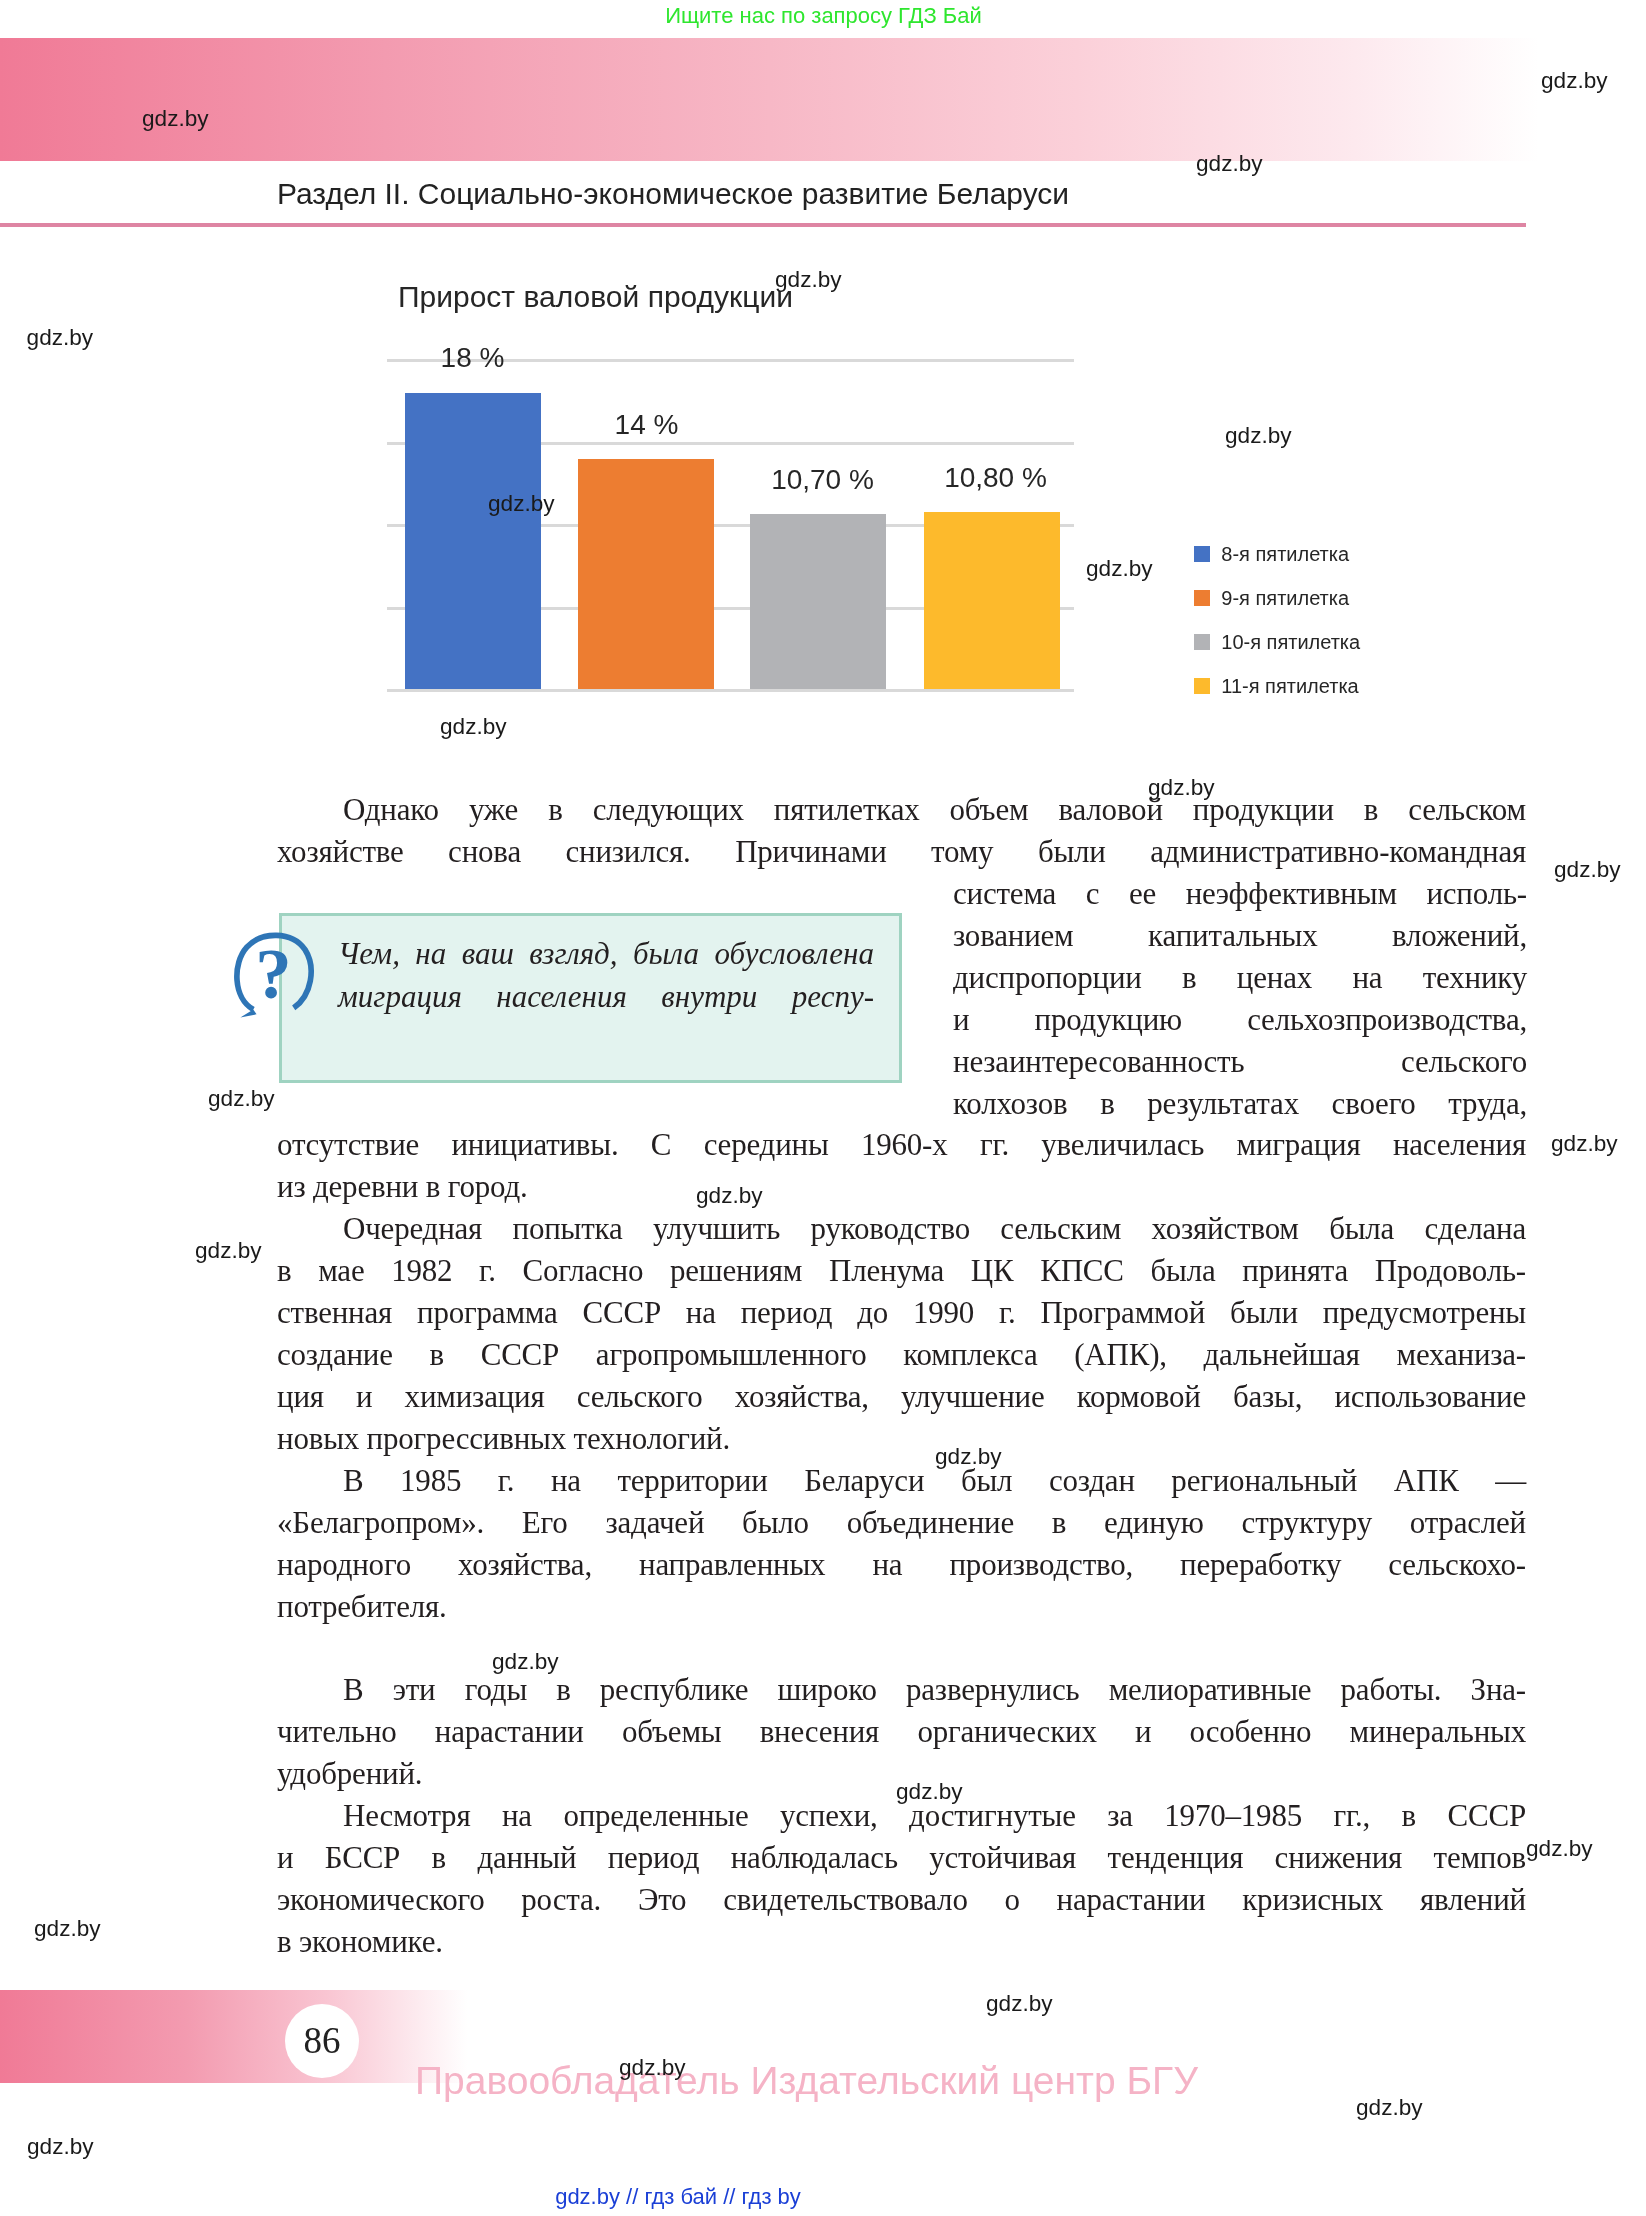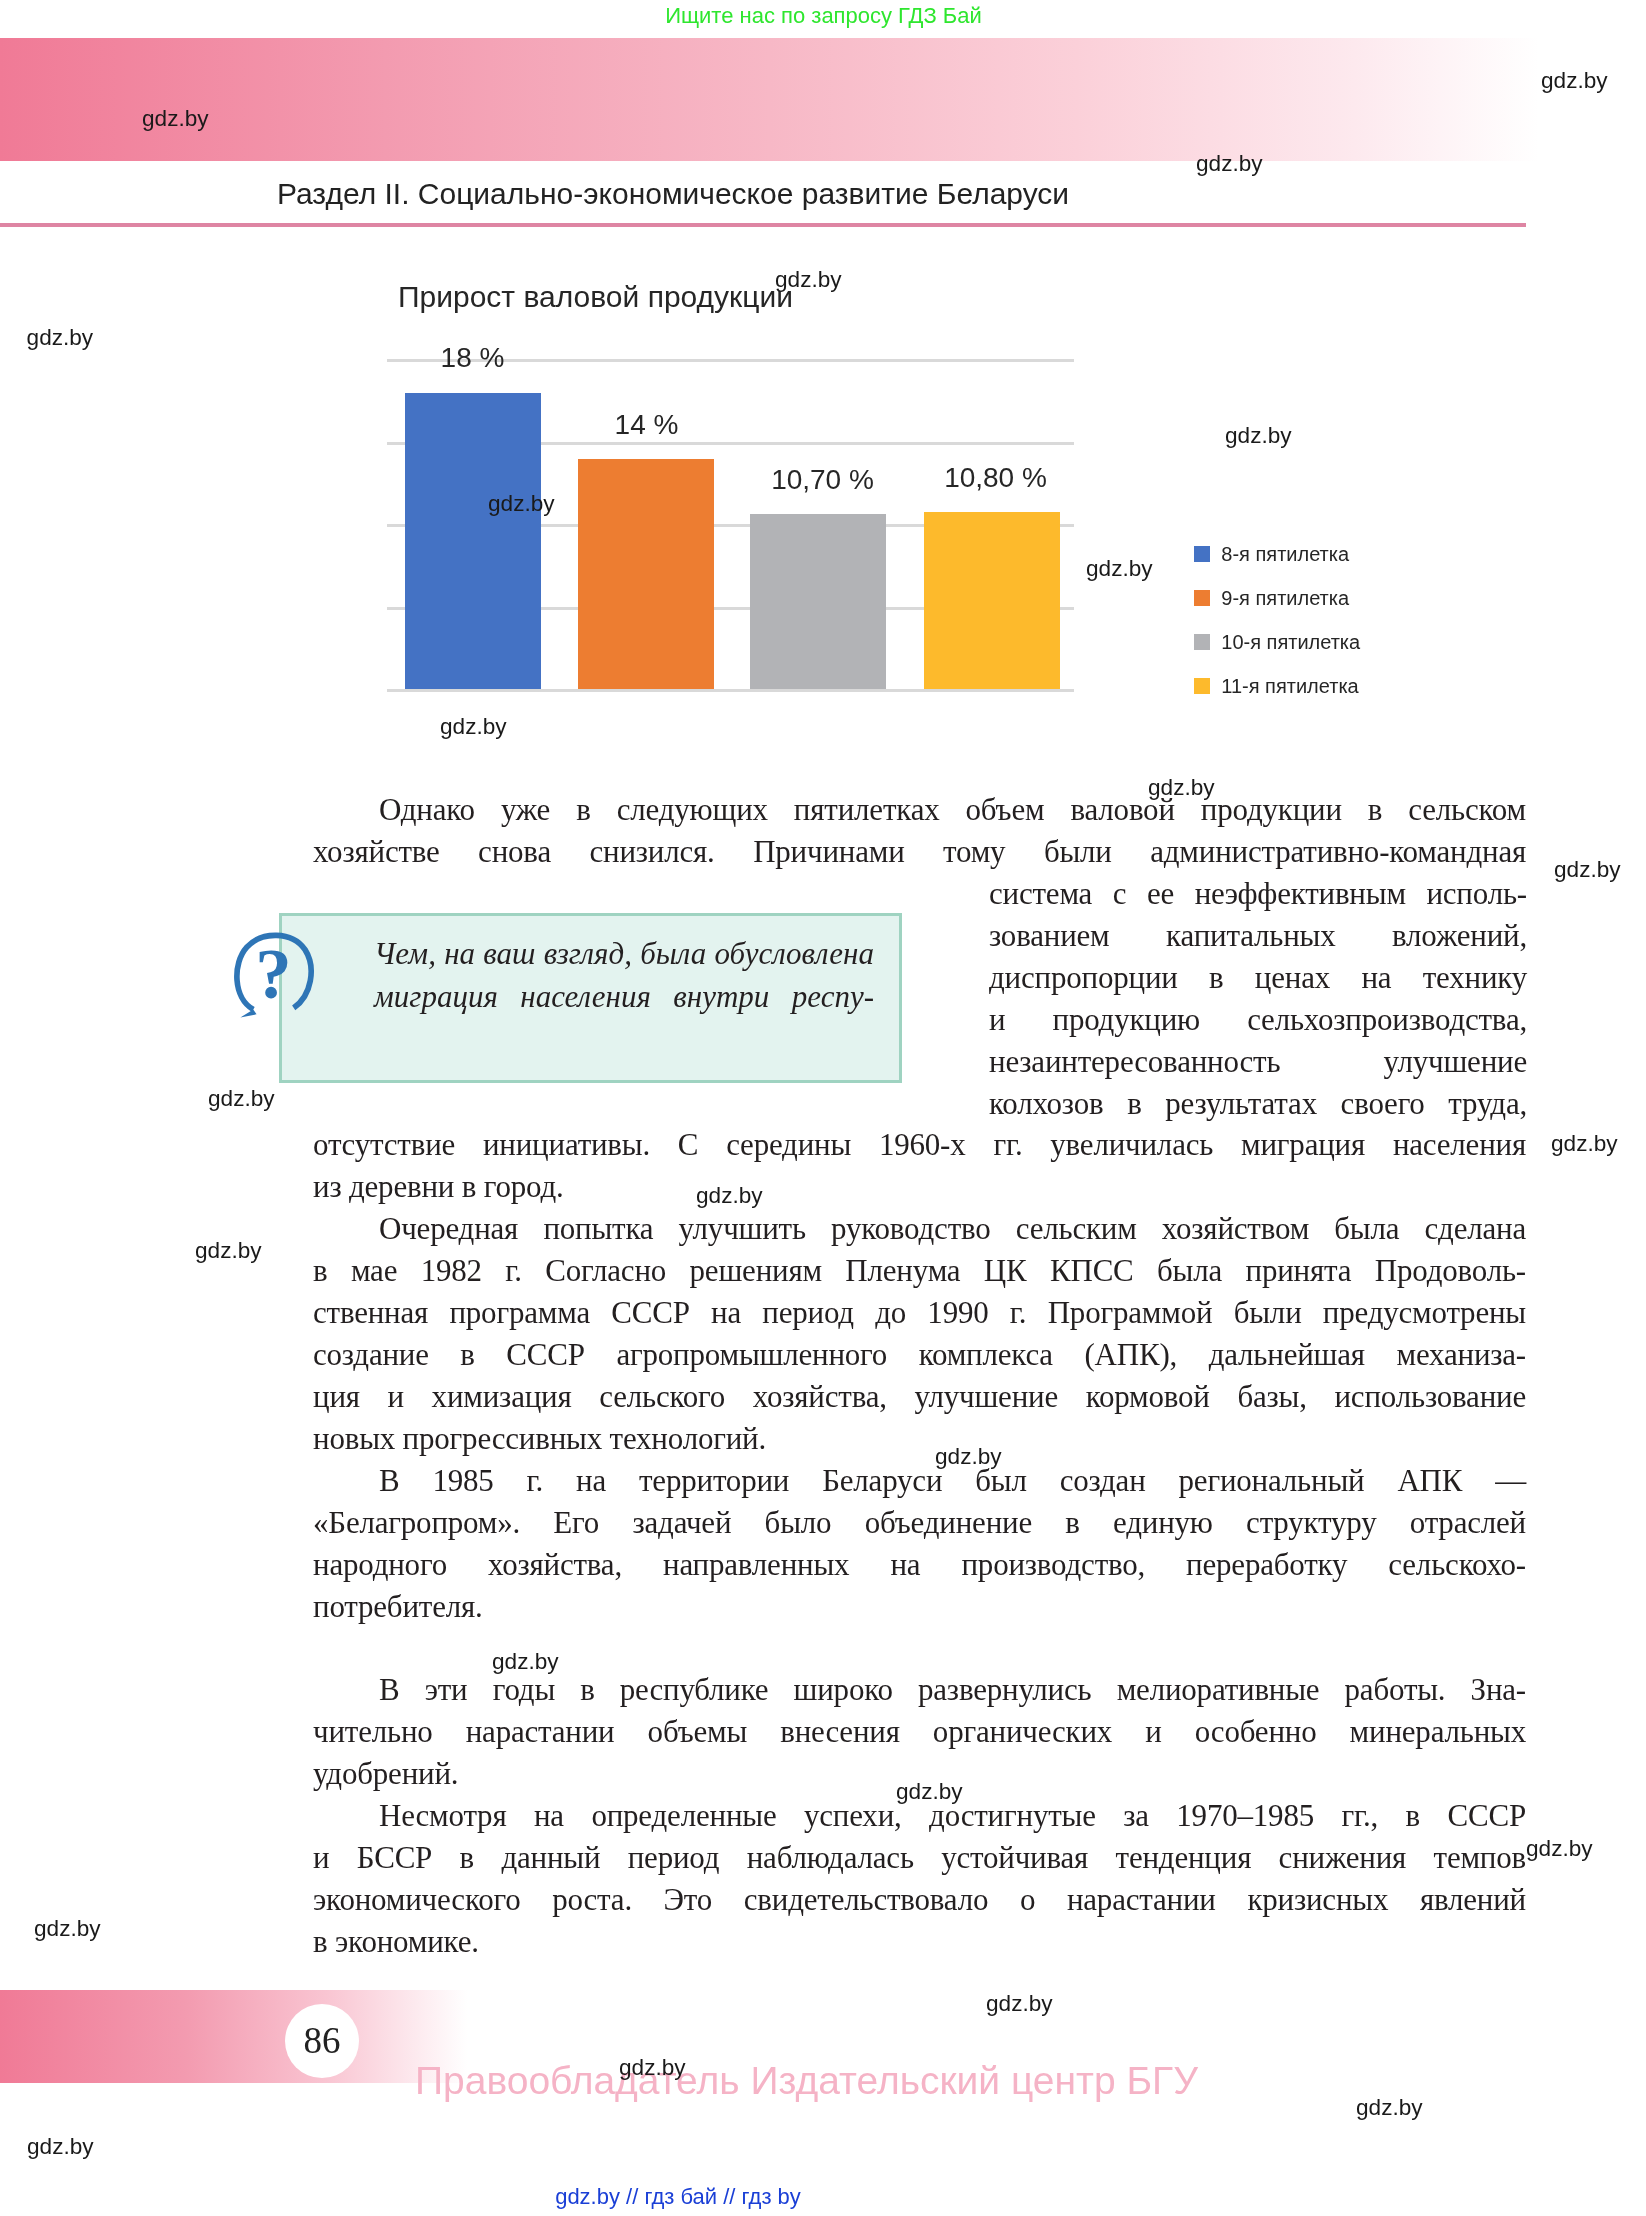--- a/index.html
+++ b/index.html
@@ -11,21 +11,21 @@
   .section{left:277px;top:177px;font-family:"Liberation Sans",sans-serif;font-size:30px;color:#222;white-space:nowrap;}
   .rule{left:0;top:223px;width:1526px;height:4px;background:#de85a3;}
   .chart-title{left:398px;top:280px;font-family:"Liberation Sans",sans-serif;font-size:30px;color:#262626;white-space:nowrap;}
   .grid{left:387px;width:687px;height:3.2px;background:#d9d9d9;}
   .bar{width:136px;}
   .dlabel{font-family:"Liberation Sans",sans-serif;font-size:28px;color:#262626;text-align:center;width:193px;white-space:nowrap;}
   .legend{left:1194px;top:532px;font-family:"Liberation Sans",sans-serif;font-size:20px;color:#262626;}
   .legend-item{display:flex;align-items:center;height:44px;}
   .swatch{width:16px;height:16px;margin-right:11.3px;}
   .body-text{left:277px;width:1249px;font-size:31px;line-height:42px;text-align:justify;letter-spacing:-0.2px;}
-  .line{display:block;text-align:justify;text-align-last:justify;margin-left:36px;}
+  .line{display:block;text-align:justify;text-align-last:justify;}
   .line.last{text-align-last:left;}
   .qbox{left:279px;top:913px;width:623px;height:170px;box-sizing:border-box;border:3.2px solid #9fd3c1;background:#e3f3ef;}
   .qtext{left:338px;top:932px;width:536px;font-size:31px;line-height:43px;font-style:italic;color:#231f20;}
   .qicon{left:229px;top:927px;width:89px;height:97px;}
   .footer-band{left:0;top:1990px;width:467px;height:93px;background:linear-gradient(90deg,#f07a96 0%,#f39bb0 40%,#f9c5d2 70%,#ffffff 100%);}
   .page-num{left:285px;top:2004px;width:74px;height:74px;border-radius:50%;background:#fff;text-align:center;line-height:74px;font-size:37px;color:#222;}
   .rights{left:415px;top:2059px;font-family:"Liberation Sans",sans-serif;font-size:39px;color:#f5b3c6;white-space:nowrap;}
   .bottom-links{left:0;width:1356px;top:2184px;text-align:center;font-family:"Liberation Sans",sans-serif;font-size:22px;color:#1a3fd6;}
 </style>
 </head>
@@ -78,21 +78,21 @@
 
 <div class="abs body-text" style="top:789px">
   <span class="line" style="padding-left:66px">Однако уже в следующих пятилетках объем валовой продукции в сельском</span>
   <span class="line">хозяйстве снова снизился. Причинами тому были административно-командная</span>
 </div>
 <div class="abs body-text" style="top:873px;left:953px;width:574px">
   <span class="line">система с ее неэффективным исполь-</span>
   <span class="line">зованием капитальных вложений,</span>
   <span class="line">диспропорции в ценах на технику</span>
   <span class="line">и продукцию сельхозпроизводства,</span>
-  <span class="line">незаинтересованность улучшение</span>
+  <span class="line">незаинтересованность сельского</span>
   <span class="line">колхозов в результатах своего труда,</span>
 </div>
 <div class="abs body-text" style="top:1124px">
   <span class="line">отсутствие инициативы. С середины 1960-х гг. увеличилась миграция населения</span>
   <span class="line last">из деревни в город.</span>
 </div>
 
 <div class="abs qbox"></div>
 <svg class="abs qicon" viewBox="0 0 110 120">
   <path d="M30 102 C5 88 4 45 22 25 C40 5 78 5 94 28 C108 50 102 85 80 100" fill="none" stroke="#2e75b6" stroke-width="7"></path>

